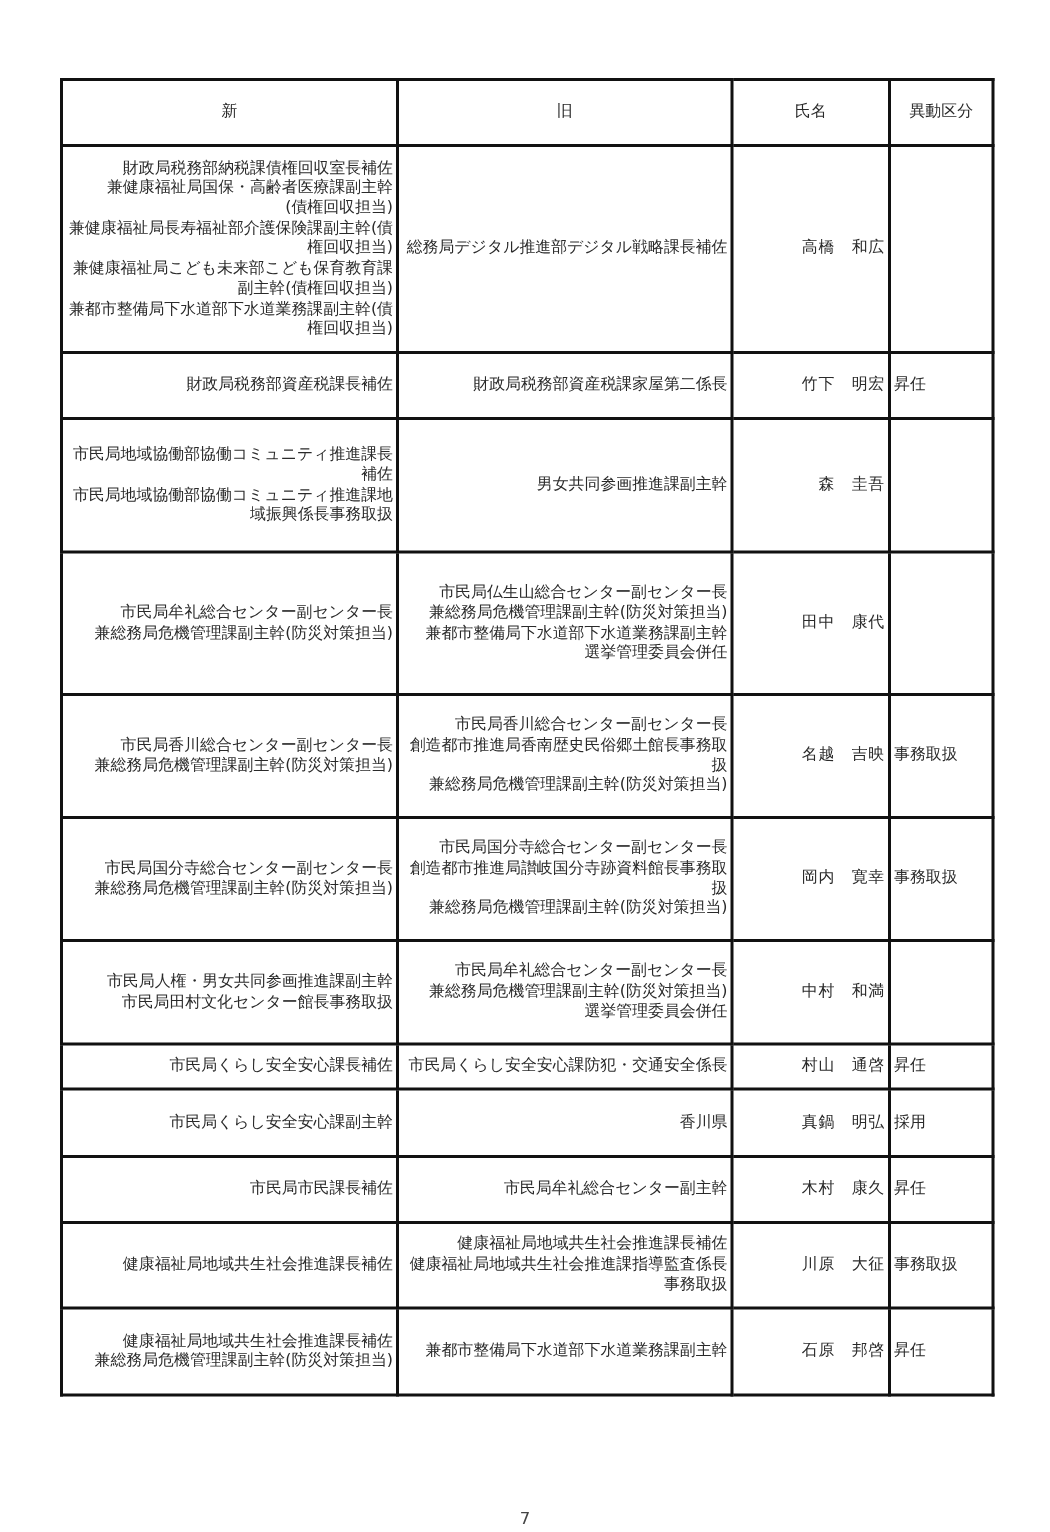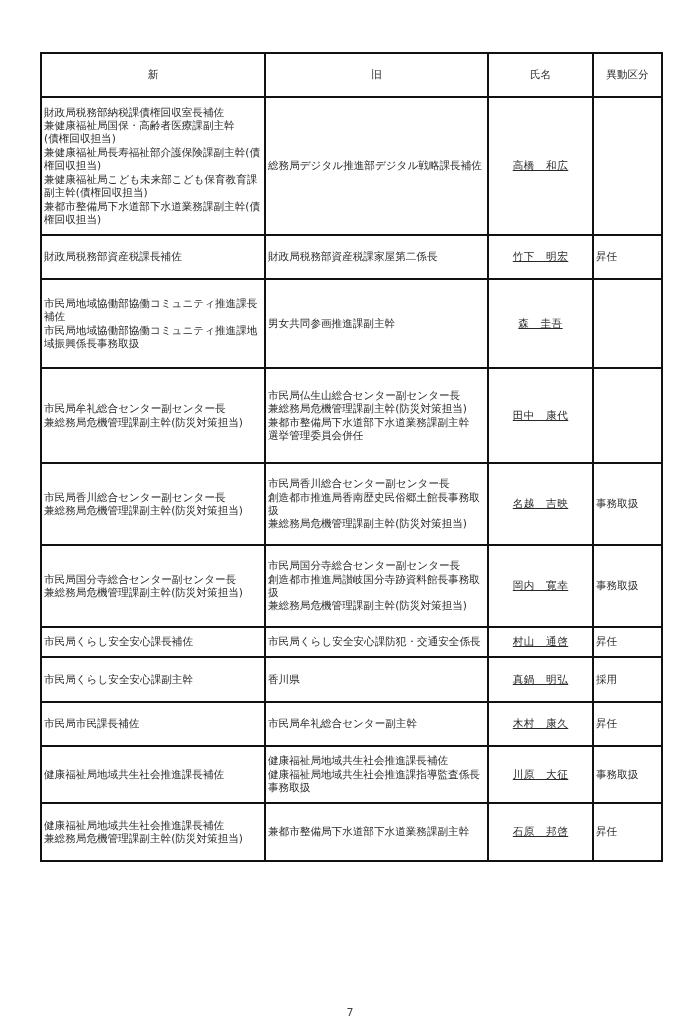--- a/index.html
+++ b/index.html
@@ -10,22 +10,22 @@
     width: 621px; border-collapse: collapse; table-layout: fixed;
     border: 2px solid #111;
   }
   table.personnel td, table.personnel th {
     border: 2px solid #111; padding: 0 2px;
     font-size: 10.6px; line-height: 13.4px; font-weight: normal;
     vertical-align: middle; word-break: break-all; white-space: pre-line;
     color: #2a2a2a;
   }
   table.personnel th { text-align: center; height: 42px; }
-  td.new, td.old { text-align: left; }
-  td.name { text-align: center; padding-left: 13px; letter-spacing: 0.5px; text-decoration: underline; }
+  td.new, td.old { text-align: right; }
+  td.name { text-align: right; padding-left: 13px; letter-spacing: 0.5px; }
   td.kind { text-align: left; }
   .page-number { position: absolute; left: 0; width: 700px; top: 1006px;
                  text-align: center; font-size: 11px; color: #444; }
 </style>
 </head>
 <body>
 
 <table class="personnel">
   <colgroup>
     <col style="width:224px">
@@ -87,20 +87,29 @@
     </tr>
     <tr style="height:82px">
       <td class="new">市民局国分寺総合センター副センター長
 兼総務局危機管理課副主幹(防災対策担当)</td>
       <td class="old">市民局国分寺総合センター副センター長
 創造都市推進局讃岐国分寺跡資料館長事務取扱
 兼総務局危機管理課副主幹(防災対策担当)</td>
       <td class="name">岡内　寛幸</td>
       <td class="kind">事務取扱</td>
     </tr>
+    <tr style="height:69px">
+      <td class="new">市民局人権・男女共同参画推進課副主幹
+市民局田村文化センター館長事務取扱</td>
+      <td class="old">市民局牟礼総合センター副センター長
+兼総務局危機管理課副主幹(防災対策担当)
+選挙管理委員会併任</td>
+      <td class="name">中村　和満</td>
+      <td class="kind"></td>
+    </tr>
     <tr style="height:30px">
       <td class="new">市民局くらし安全安心課長補佐</td>
       <td class="old">市民局くらし安全安心課防犯・交通安全係長</td>
       <td class="name">村山　通啓</td>
       <td class="kind">昇任</td>
     </tr>
     <tr style="height:45px">
       <td class="new">市民局くらし安全安心課副主幹</td>
       <td class="old">香川県</td>
       <td class="name">真鍋　明弘</td>

